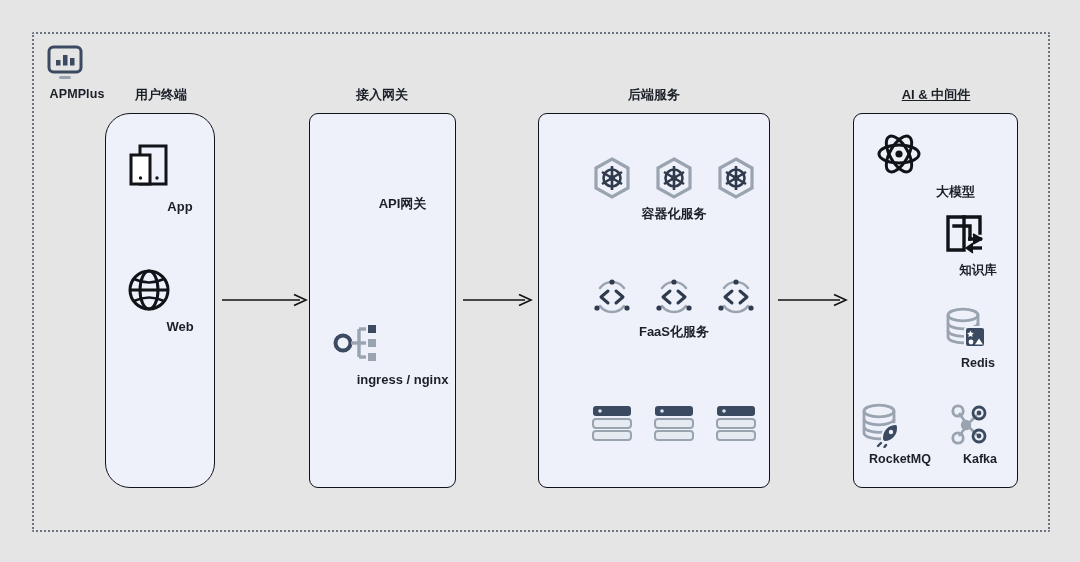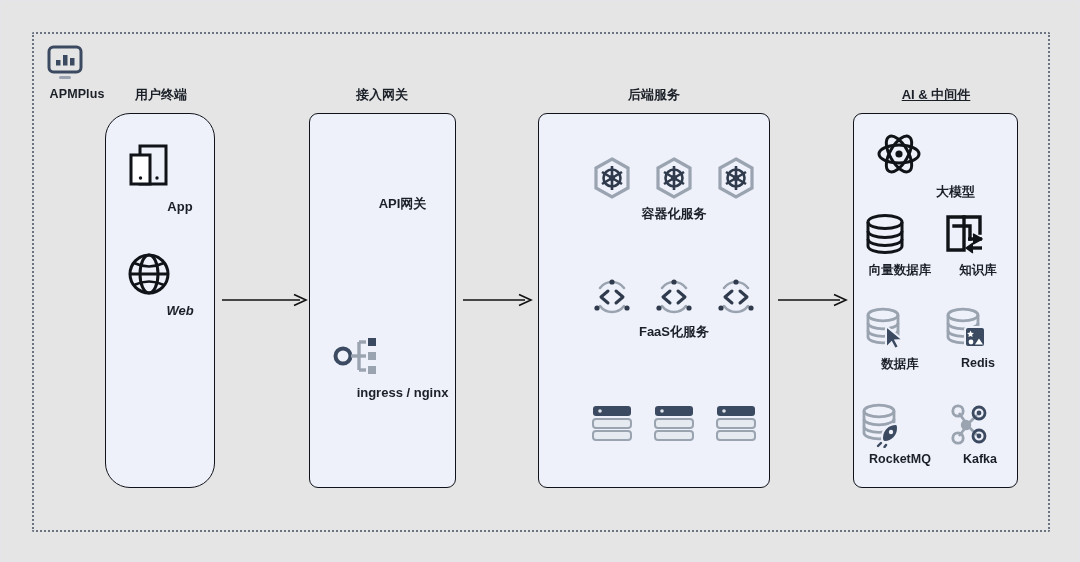--- a/index.html
+++ b/index.html
@@ -109,21 +109,21 @@
         <svg width="46" height="52" viewBox="0 0 46 52">
           <rect x="14" y="4" width="26" height="38" fill="none" stroke="#101317" stroke-width="3"></rect>
           <rect x="5" y="13" width="19" height="29" fill="#ffffff" stroke="#101317" stroke-width="3"></rect>
           <circle cx="14.5" cy="36" r="1.7" fill="#101317"></circle>
           <circle cx="31" cy="36" r="1.7" fill="#101317"></circle>
         </svg>
       </span>
       <span class="lbl">App</span>
     </div>
 
-    <div class="cell" style="top:136px;font-style:italic;">
+    <div class="cell" style="top:152px;">
       <span class="ico">
         <svg width="46" height="48" viewBox="0 0 46 48">
           <circle cx="23" cy="24" r="19" fill="none" stroke="#101317" stroke-width="3"></circle>
           <ellipse cx="23" cy="24" rx="9" ry="19" fill="none" stroke="#101317" stroke-width="3"></ellipse>
           <line x1="4" y1="24" x2="42" y2="24" stroke="#101317" stroke-width="3"></line>
           <path d="M8 13 Q23 20 38 13" fill="none" stroke="#101317" stroke-width="2.6"></path>
           <path d="M8 35 Q23 28 38 35" fill="none" stroke="#101317" stroke-width="2.6"></path>
         </svg>
       </span>
       <span class="lbl">Web</span>
@@ -137,21 +137,21 @@
       <path d="M72 1.5 L84 7 L72 12.5" fill="none" stroke="#111111" stroke-width="1.6"></path>
     </svg>
   </div>
 
   <div class="panel" style="left:308px;top:112px;width:147px;height:375px;">
 
     <div class="cell" style="top:76px;">
       <span class="lbl">API网关</span>
     </div>
 
-    <div class="cell" style="top:218px;">
+    <div class="cell" style="top:205px;">
       <span class="ico">
         <svg width="54" height="48" viewBox="0 0 54 48">
           <circle cx="13" cy="24" r="7.5" fill="none" stroke="#3b4a60" stroke-width="4"></circle>
           <line x1="21" y1="24" x2="29" y2="24" stroke="#9aa3b0" stroke-width="3.4"></line>
           <path d="M29 10 L29 38" fill="none" stroke="#9aa3b0" stroke-width="3.4"></path>
           <line x1="29" y1="10" x2="36" y2="10" stroke="#9aa3b0" stroke-width="3.4"></line>
           <line x1="29" y1="24" x2="36" y2="24" stroke="#9aa3b0" stroke-width="3.4"></line>
           <line x1="29" y1="38" x2="36" y2="38" stroke="#9aa3b0" stroke-width="3.4"></line>
           <rect x="38" y="6" width="8" height="8" fill="#3b4a60"></rect>
           <rect x="38" y="20" width="8" height="8" fill="#9aa3b0"></rect>
@@ -298,59 +298,36 @@
             <ellipse cx="25" cy="24" rx="20" ry="9"></ellipse>
             <ellipse cx="25" cy="24" rx="20" ry="9" transform="rotate(60 25 24)"></ellipse>
             <ellipse cx="25" cy="24" rx="20" ry="9" transform="rotate(120 25 24)"></ellipse>
           </g>
           <circle cx="25" cy="24" r="3.6" fill="#101317"></circle>
         </svg>
       </span>
       <span class="lbl">大模型</span>
     </div>
 
-    <div class="pair" style="left:8px;top:98px;width:76px;">
-      <span class="ico">
-        <svg width="46" height="46" viewBox="0 0 46 46">
-          <ellipse cx="23" cy="10" rx="17" ry="6.5" fill="none" stroke="#101317" stroke-width="3"></ellipse>
-          <path d="M6 10 L6 34 A17 6.5 0 0 0 40 34 L40 10" fill="none" stroke="#101317" stroke-width="3"></path>
-          <path d="M6 19 A17 6.5 0 0 0 40 19" fill="none" stroke="#101317" stroke-width="3"></path>
-          <path d="M6 27 A17 6.5 0 0 0 40 27" fill="none" stroke="#101317" stroke-width="3"></path>
-        </svg>
-      </span>
-      <span class="lbl">向量数据库</span>
-    </div>
 
     <div class="pair" style="left:88px;top:98px;width:72px;">
       <span class="ico">
         <svg width="44" height="46" viewBox="0 0 44 46">
           <path d="M22 5 L38 5 L38 21" fill="none" stroke="#101317" stroke-width="3.4" stroke-linecap="square"></path>
           <path d="M6 5 L6 38 L22 38 L22 5 Z" fill="none" stroke="#101317" stroke-width="3.4"></path>
           <path d="M12 14 L28 14 L28 27" fill="none" stroke="#101317" stroke-width="3.4" stroke-linecap="square"></path>
           <path d="M26 27 L40 27" fill="none" stroke="#101317" stroke-width="3.4"></path>
           <path d="M31 22 L40 27 L31 32" fill="#101317" stroke="#101317" stroke-width="1.5" stroke-linejoin="round"></path>
           <path d="M40 36 L26 36" fill="none" stroke="#101317" stroke-width="3.4"></path>
           <path d="M31 31 L24 36 L31 41" fill="#101317" stroke="#101317" stroke-width="1.5" stroke-linejoin="round"></path>
         </svg>
       </span>
       <span class="lbl">知识库</span>
     </div>
 
-    <div class="pair" style="left:8px;top:192px;width:76px;">
-      <span class="ico">
-        <svg width="46" height="46" viewBox="0 0 46 46">
-          <ellipse cx="21" cy="9" rx="15" ry="5.8" fill="none" stroke="#9aa3b0" stroke-width="2.8"></ellipse>
-          <path d="M6 9 L6 31 A15 5.8 0 0 0 36 31 L36 9" fill="none" stroke="#9aa3b0" stroke-width="2.8"></path>
-          <path d="M6 17 A15 5.8 0 0 0 36 17" fill="none" stroke="#9aa3b0" stroke-width="2.8"></path>
-          <path d="M6 24.5 A15 5.8 0 0 0 36 24.5" fill="none" stroke="#9aa3b0" stroke-width="2.8"></path>
-          <path d="M24 20 L24 42 L29.5 36.5 L33 43 L37 41 L33.5 34.5 L41 34 Z" fill="#3b4a60" stroke="#eef1f9" stroke-width="2"></path>
-        </svg>
-      </span>
-      <span class="lbl">数据库</span>
-    </div>
 
     <div class="pair" style="left:88px;top:192px;width:72px;">
       <span class="ico">
         <svg width="46" height="46" viewBox="0 0 46 46">
           <ellipse cx="21" cy="9" rx="15" ry="5.8" fill="none" stroke="#9aa3b0" stroke-width="2.8"></ellipse>
           <path d="M6 9 L6 31 A15 5.8 0 0 0 36 31 L36 9" fill="none" stroke="#9aa3b0" stroke-width="2.8"></path>
           <path d="M6 17 A15 5.8 0 0 0 36 17" fill="none" stroke="#9aa3b0" stroke-width="2.8"></path>
           <path d="M6 24.5 A15 5.8 0 0 0 36 24.5" fill="none" stroke="#9aa3b0" stroke-width="2.8"></path>
           <rect x="23" y="21" width="20" height="20" rx="3" fill="#3b4a60" stroke="#eef1f9" stroke-width="2"></rect>
           <path d="M28.5 24.5 l1 2.2 2.4 .3 -1.8 1.7 .5 2.4 -2.1 -1.2 -2.1 1.2 .5 -2.4 -1.8 -1.7 2.4 -.3 z" fill="#ffffff"></path>

